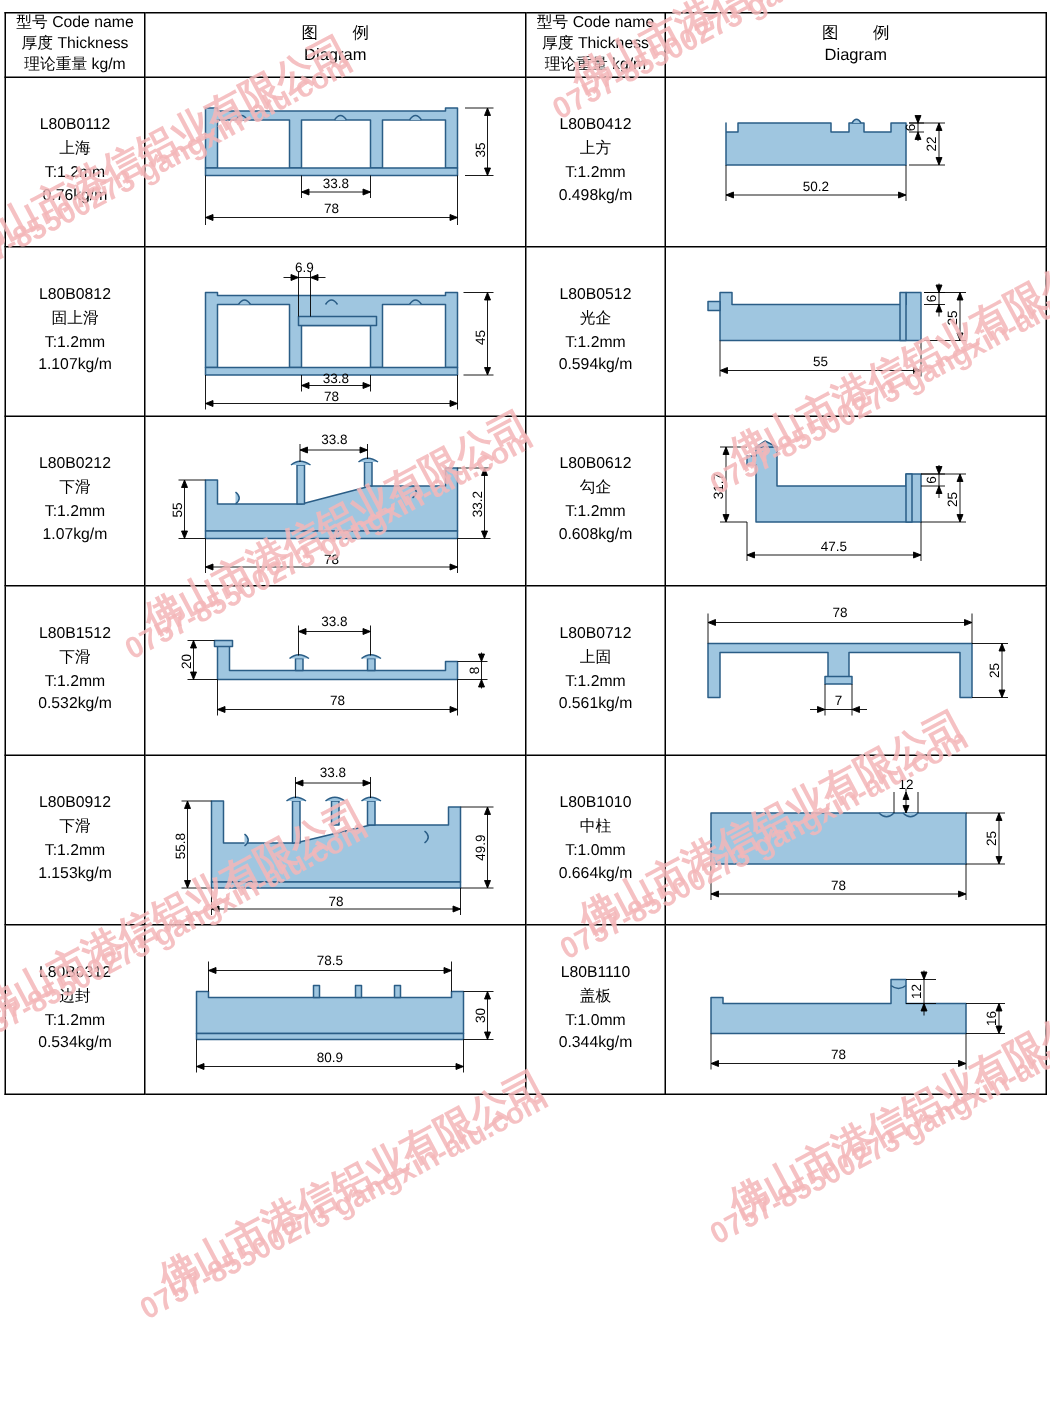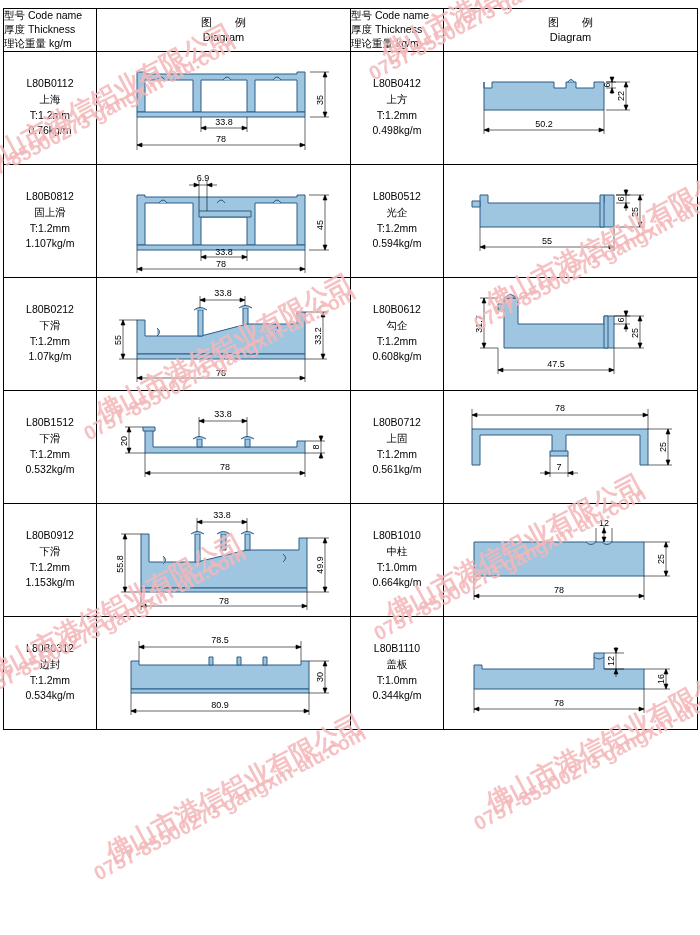--- a/index.html
+++ b/index.html
@@ -48,21 +48,21 @@
     padding: 0;
     vertical-align: middle;
   }
   .col-info { width: 93px; }
   .col-diagram { width: 254px; }
 
   .head-info {
     font-size: 10.5px;
     line-height: 1.32;
     padding: 4px 4px 4px 5px;
-    text-align: left;
+    text-align: center;
     font-weight: normal;
   }
   .head-diagram {
     font-size: 11px;
     line-height: 1.35;
     text-align: center;
     font-weight: normal;
     padding: 4px 0;
   }
   .head-diagram .cn { letter-spacing: 10px; padding-left: 10px; }

